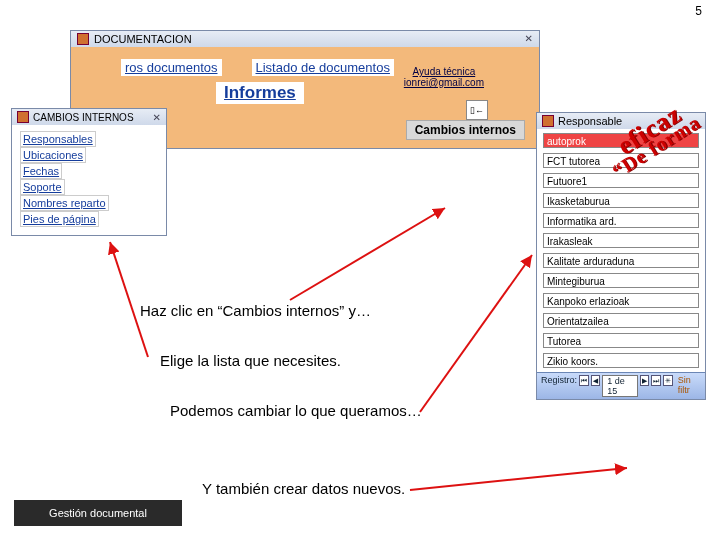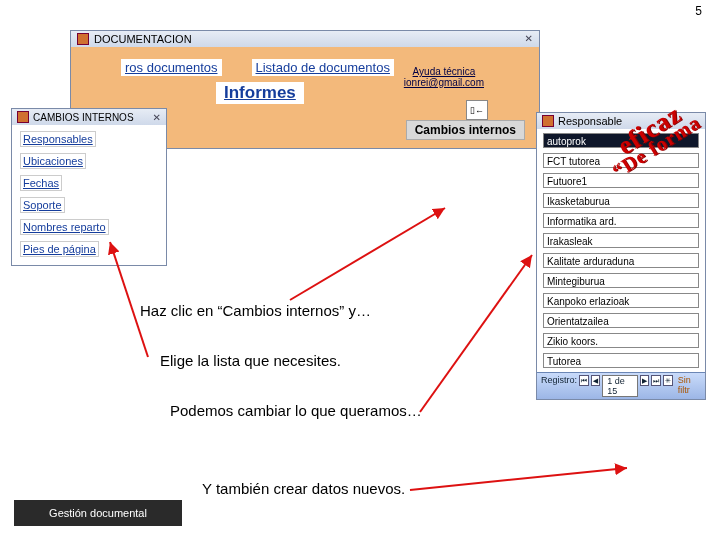--- a/index.html
+++ b/index.html
@@ -97,21 +97,21 @@
     border: 1px solid #7a8aa8;
     background: #fff;
   }
   .cambioswin .titlebar {
     background: linear-gradient(#e7ecf5,#cfd9ea);
     font-size: 10px;
     padding: 2px 5px;
     display: flex; align-items: center; gap: 4px;
   }
   .cambioswin .titlebar .close { margin-left: auto; font-size: 10px; color:#445; }
-  .cambioswin .body { background: #fff; padding: 6px 8px 8px; display:flex; flex-direction:column; gap:6px;}
+  .cambioswin .body { background: #fff; padding: 6px 8px 8px; display:flex; flex-direction:column; gap:0;}
   .sidelink {
     background: #fff;
     border: 1px solid #ccc;
     color: #153d9c;
     text-decoration: underline;
     font-size: 11px;
     padding: 1px 2px;
     width: fit-content;
   }
 
@@ -131,21 +131,21 @@
   .respwin .body { background:#fff; padding: 4px 6px; display:flex; flex-direction:column; gap:5px; }
   .respfield {
     border: 1px solid #888;
     font-size: 10px;
     padding: 1px 3px;
     height: 15px;
     line-height: 13px;
     overflow: hidden;
     white-space: nowrap;
   }
-  .respfield.sel { background:#0f172a; color:#fff; }
+  .respfield.sel { background:#ef4444; color:#fff; }
   .navbar {
     background: linear-gradient(#c9dbfa,#9cb6e6);
     border-top: 1px solid #6b86b5;
     font-size: 9px;
     padding: 2px 4px;
     display: flex; align-items: flex-start; gap:2px;
     color:#123;
   }
   .navbar .pg { background:#fff; border:1px solid #777; padding:0 4px;}
   .navbar .btn { width:11px; height:11px; border:1px solid #557; background:#fff; font-size:7px; text-align:center; line-height:9px;}
@@ -240,22 +240,22 @@
     <div class="respfield sel">autoprok</div>
     <div class="respfield">FCT tutorea</div>
     <div class="respfield">Futuore1</div>
     <div class="respfield">Ikasketaburua</div>
     <div class="respfield">Informatika ard.</div>
     <div class="respfield">Irakasleak</div>
     <div class="respfield">Kalitate arduraduna</div>
     <div class="respfield">Mintegiburua</div>
     <div class="respfield">Kanpoko erlazioak</div>
     <div class="respfield">Orientatzailea</div>
+    <div class="respfield">Tutorea</div>
     <div class="respfield">Zikio koors.</div>
-    <div class="respfield">Tutorea</div>
   </div>
   <div class="navbar">
     <span>Registro:</span>
     <span class="btn">⏮</span>
     <span class="btn">◀</span>
     <span class="pg">1 de 15</span>
     <span class="btn">▶</span>
     <span class="btn">⏭</span>
     <span class="btn">✳</span>
     <span style="margin-left:3px;color:#a50;">Sin filtr</span>

